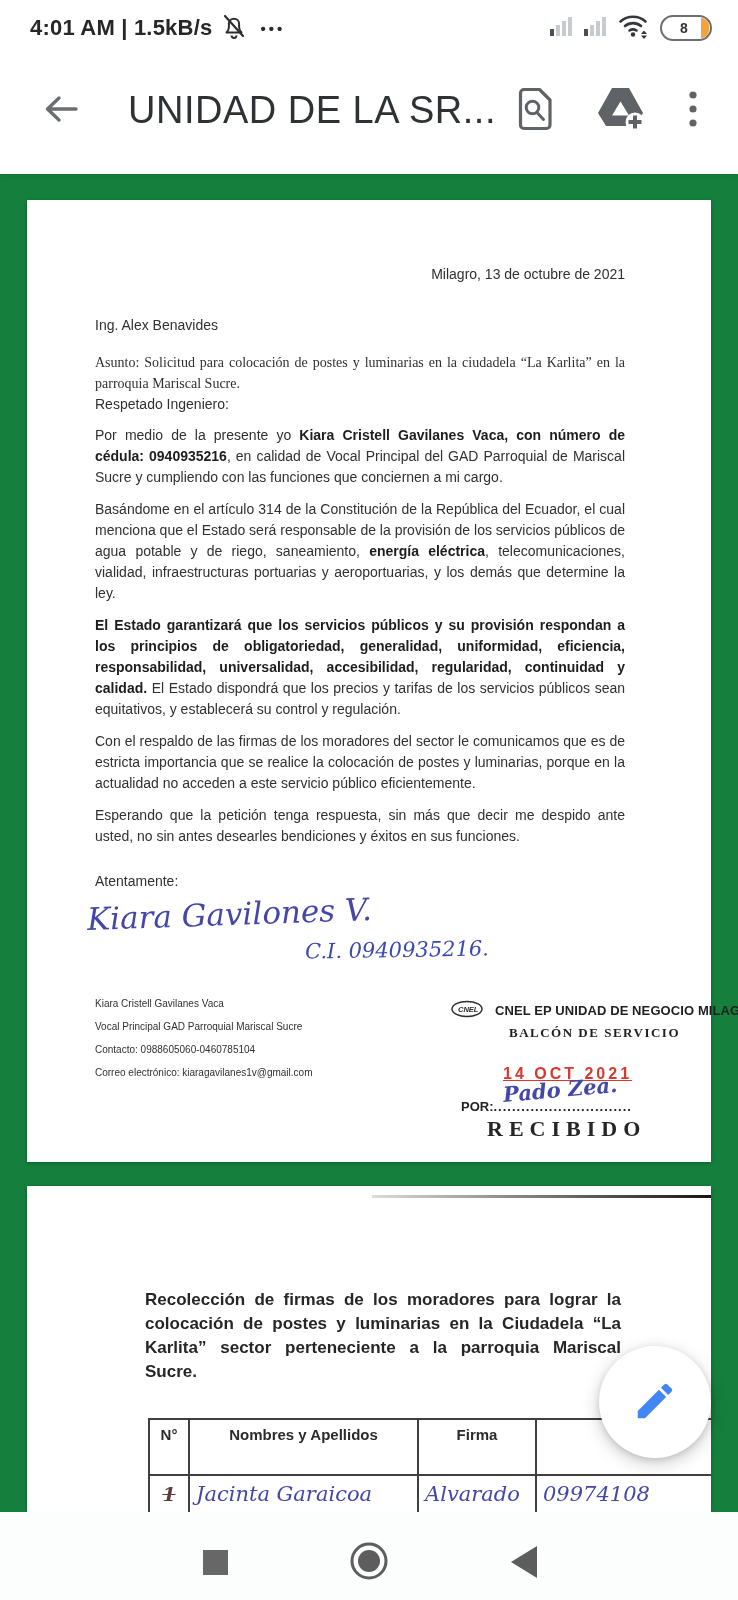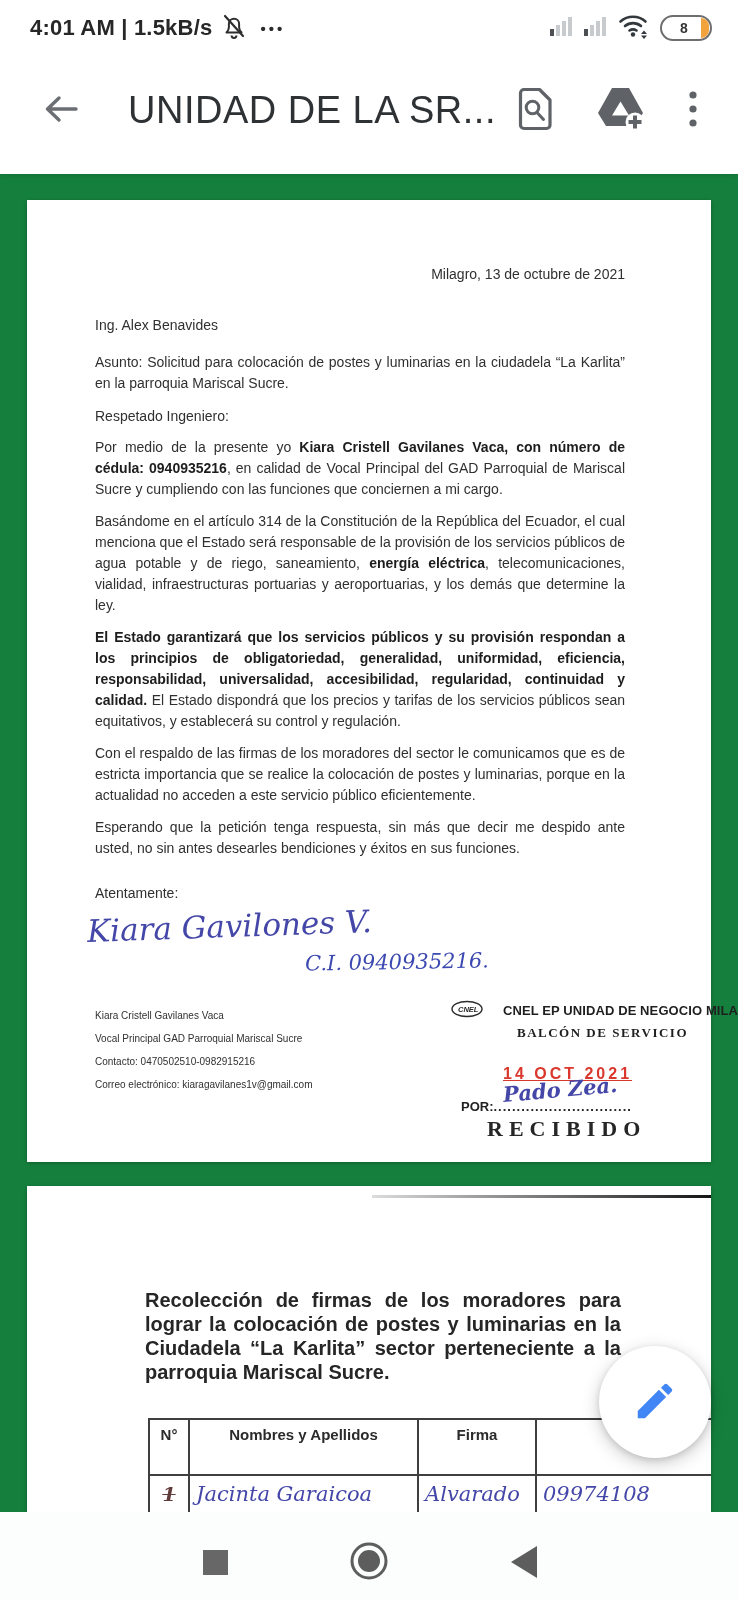--- a/index.html
+++ b/index.html
@@ -43,46 +43,46 @@
   
   .page {
     position:absolute; left:27px; width:684px; background:#ffffff;
     box-shadow:0 1px 4px rgba(0,0,0,0.28);
     color:#303030;
   }
   .page1 { top:200px; height:962px; padding:64px 86px 0 68px; font-size:14px; line-height:21px; }
   .page2 { top:1186px; height:326px; overflow:hidden; }
   .date-line { text-align:right; margin-bottom:30px; }
   .recipient { margin-bottom:16px; }
-  .subject { margin-bottom:12px; text-align:justify; }
+  .subject { text-align:justify;font-family:Liberation Serif, serif; }
   .salutation { margin-bottom:10px; }
   .para { text-align:justify; margin-bottom:11px; }
   .b { font-weight:700; color:#1d1d1d; }
   .closing { margin-top:24px; }
   .hand { font-family:"DejaVu Serif", serif; font-style:italic; color:#4447a8; }
   .sig-row { position:relative; height:100px; }
   .sig-hand { position:absolute; left:-8px; top:12px; font-size:31px; transform:rotate(-2deg); white-space:nowrap; }
   .sig-ci { position:absolute; left:210px; top:48px; font-size:21px; color:#3c49b0; transform:rotate(-1deg); white-space:nowrap; }
   .typed-block div { line-height:23px; font-size:10px; }
   
   .stamp { position:absolute; left:424px; top:800px; width:245px; color:#1f1f1f; }
-  .stamp-head { display:flex; align-items:flex-start; gap:18px; }
+  .stamp-head { display:flex; align-items:flex-start; gap:10px; }
   .stamp-line1 { font-size:13px; font-weight:700; letter-spacing:0.1px; white-space:nowrap; }
   .stamp-line2 { font-family:"Liberation Serif", serif; font-size:13px; font-weight:700; letter-spacing:1.5px; margin:1px 0 0 14px; }
   .stamp-date { color:#da382d; font-weight:700; font-size:16px; letter-spacing:3px; margin:20px 0 12px 52px;text-decoration:underline; }
   .stamp-por { position:relative; margin-left:10px; font-size:13px; font-weight:700; color:#222; white-space:nowrap; }
   .stamp-por-dots { letter-spacing:1px; font-weight:700; }
   .stamp-por-hand { position:absolute; left:42px; top:-17px; font-size:21px; transform:rotate(-5deg); }
   .stamp-recibido { font-family:"Liberation Serif", serif; font-weight:700; font-size:22px;
     letter-spacing:6px; margin:1px 0 0 36px; color:#262626; }
   
   .scan-line { position:absolute; top:9px; left:345px; right:0; height:3px;
     background:linear-gradient(to right, rgba(20,20,20,0.15), #151515); }
   .p2-heading {
-    margin:102px 90px 0 118px; font-size:20px; font-weight:700; line-height:24px;
+    margin:102px 90px 0 118px; font-size:17px; font-weight:700; line-height:24px;
     text-align:justify; color:#262626;
   }
   .sig-table { border-collapse:collapse; margin:34px 0 0 121px; table-layout:fixed; width:571px; }
   .sig-table th, .sig-table td { border:2px solid #3f3f3f; }
   .sig-table th { height:56px; font-size:15px; font-weight:700; color:#2b2b2b; vertical-align:top; padding-top:6px; text-align:center; }
   .sig-table td { height:38px; padding:0 6px; vertical-align:middle; }
   .cell-hand { font-size:21px; white-space:nowrap; overflow:hidden; }
   .cell-num { font-family:"DejaVu Serif", serif; font-style:italic; font-size:19px; color:#3e3e3e; text-align:center; }
   .struck { color:#613a3a; font-weight:700; text-decoration:line-through; }
   
@@ -214,21 +214,21 @@
 
     <p class="closing">Atentamente:</p>
 
     <div class="sig-row">
       <span class="hand sig-hand">Kiara Gavilones V.</span>
       <span class="hand sig-ci">C.I. 0940935216.</span>
     </div>
     <div class="typed-block">
       <div>Kiara Cristell Gavilanes Vaca</div>
       <div>Vocal Principal GAD Parroquial Mariscal Sucre</div>
-      <div>Contacto: 0470502510-0982915216</div>
+      <div>Contacto: 0988605060-0460785104</div>
       <div>Correo electrónico: kiaragavilanes1v@gmail.com</div>
     </div>
 
     <div class="stamp">
       <div class="stamp-head">
         <span>
           <svg width="34" height="18" viewBox="0 0 34 18">
             <ellipse cx="16" cy="9" rx="15" ry="7.5" fill="none" stroke="#2a2a2a" stroke-width="1.4"></ellipse>
             <text x="7" y="12" font-size="7.5" font-style="italic" font-weight="bold" fill="#2a2a2a" font-family="Liberation Sans, sans-serif">CNEL</text>
           </svg>

